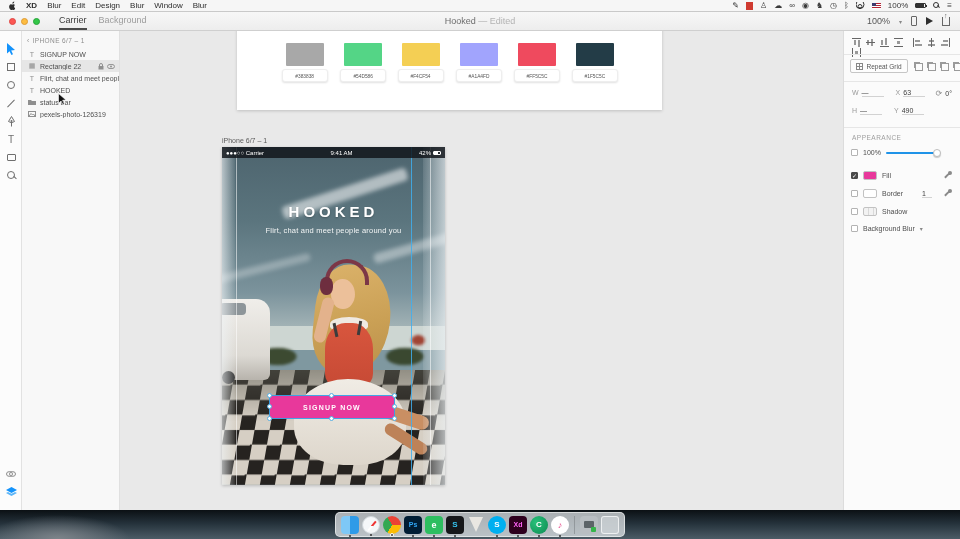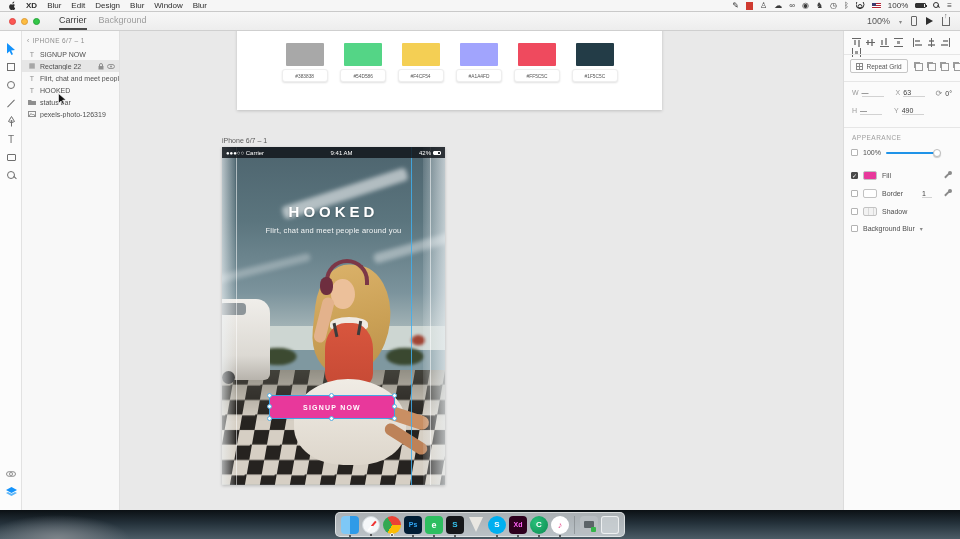--- a/index.html
+++ b/index.html
@@ -249,20 +249,24 @@
   <div id="titlebar">
     <div style="display:flex; padding-left:9px;">
       <span class="tl red"></span>
       <span class="tl yel"></span>
       <span class="tl grn"></span>
     </div>
     <div id="tabs">
       <span class="tab active">Carrier</span>
       <span class="tab">Background</span>
     </div>
+    <div id="doc-title">
+      <b>Hooked</b>
+      <span>— Edited</span>
+    </div>
     <div id="tb-right">
       <span>100%</span>
       <span class="chev">▾</span>
       <span class="ti-phone"></span>
       <span class="ti-play"></span>
       <span class="ti-share"></span>
     </div>
   </div>
 
   <div id="toolrail">

